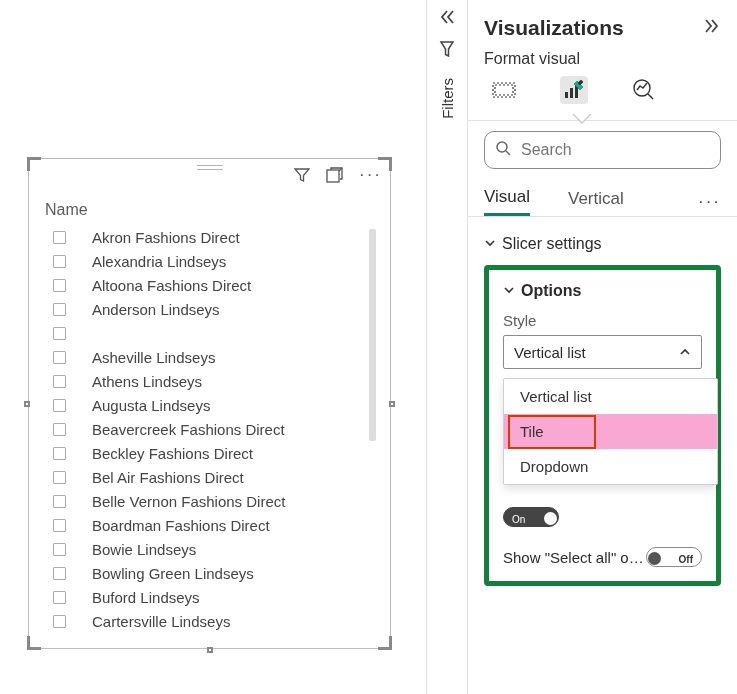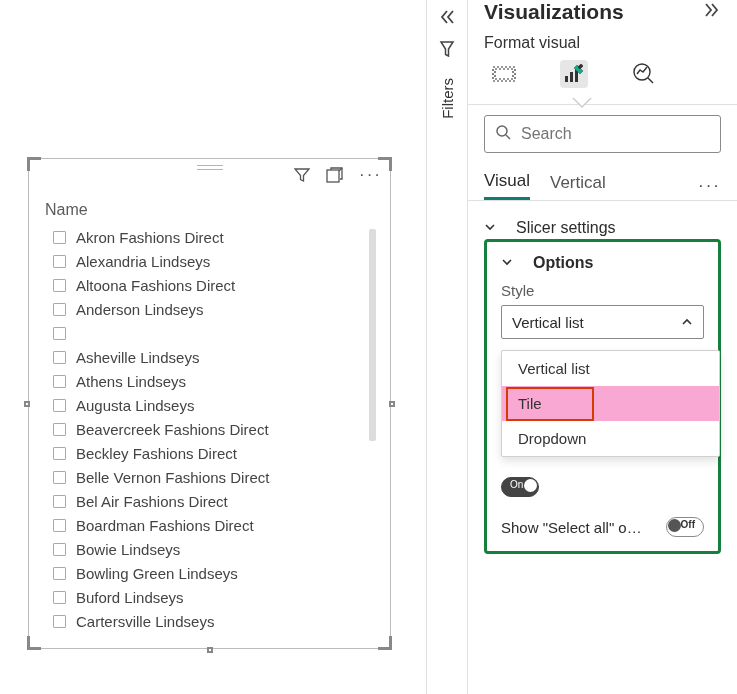--- a/index.html
+++ b/index.html
@@ -32,21 +32,21 @@
     display:flex; flex-direction:column; gap:3px;
   }
   .drag-lines span { width:26px; height:1px; background:#b5b5b5; display:block; }
   .tb-icon { color:#555; display:flex; align-items:center; }
   .dots { letter-spacing:2px; font-size:17px; color:#555; }
   .slicer-title { position:absolute; left:16px; top:42px; font-size:16px; color:var(--muted); }
   .slicer-list {
     position:absolute; left:24px; right:18px; top:66px; bottom:8px;
     overflow:hidden;
   }
-  .slicer-row { display:flex; align-items:center; gap:10px; height:24px; font-size:15px; color:#444; }
+  .slicer-row { display:flex; align-items:center; gap:26px; height:24px; font-size:15px; color:#444; }
   .cb { width:13px; height:13px; border:1px solid #aaa; border-radius:1px; flex:0 0 13px; }
   .scrollbar { position:absolute; right:14px; top:70px; width:7px; height:212px; background:#dcdcdc; border-radius:2px; }
 
   
   .handle { position:absolute; width:14px; height:14px; }
   .handle::before,.handle::after{content:'';position:absolute;background:var(--handle);}
   .h-tl{left:-2px;top:-2px} .h-tl::before{width:14px;height:3px;left:0;top:0}.h-tl::after{width:3px;height:14px;left:0;top:0}
   .h-tr{right:-2px;top:-2px}.h-tr::before{width:14px;height:3px;right:0;top:0}.h-tr::after{width:3px;height:14px;right:0;top:0}
   .h-bl{left:-2px;bottom:-2px}.h-bl::before{width:14px;height:3px;left:0;bottom:0}.h-bl::after{width:3px;height:14px;left:0;bottom:0}
   .h-br{right:-2px;bottom:-2px}.h-br::before{width:14px;height:3px;right:0;bottom:0}.h-br::after{width:3px;height:14px;right:0;bottom:0}
@@ -54,66 +54,66 @@
   .m-l{left:-5px;top:50%;transform:translateY(-50%)}
   .m-r{right:-5px;top:50%;transform:translateY(-50%)}
   .m-b{left:50%;bottom:-5px;transform:translateX(-50%)}
 
   
   .rail { flex:0 0 40px; display:flex; flex-direction:column; align-items:center; padding-top:8px; gap:10px; }
   .rail svg { color:#444; }
   .filters-label { writing-mode:vertical-rl; transform:rotate(180deg); font-size:15px; color:#333; margin-top:4px; }
 
   
-  .pane { flex:1; padding:0 16px 0 16px; position:relative; height:100%; border-left:1px solid var(--light-border);}
+  .pane { flex:1; padding:16px 16px 0 16px; position:relative; height:100%; border-left:1px solid var(--light-border);}
   .pane-head { display:flex; align-items:center; justify-content:space-between; }
   .pane-title { font-size:21px; font-weight:600; }
   .sub { font-size:16px; color:#333; margin:10px 0 8px; }
   .mode-row { display:flex; gap:42px; align-items:center; margin:2px 0 0 6px; position:relative; }
   .mode-ic { width:28px; height:28px; border-radius:4px; display:flex; align-items:center; justify-content:center; }
   .mode-active { background:var(--sel-bg); }
   .mode-notch { position:absolute; left:82px; top:38px; width:0;height:0;
     border-left:10px solid transparent;border-right:10px solid transparent;border-top:10px solid #ccc;}
   .mode-notch::after{content:'';position:absolute;left:-9px;top:-11px;border-left:9px solid transparent;border-right:9px solid transparent;border-top:9px solid #fff;}
   .divider { border:none; border-top:1px solid var(--light-border); margin:16px -16px 10px; }
 
   .search {
     display:flex; align-items:center; gap:8px; border:1px solid #8a8a8a;
-    border-radius:3px; padding:6px 10px; height:38px;
+    border-radius:10px; padding:6px 10px; height:38px;
   }
   .search input { border:none; outline:none; font-size:16px; width:100%; color:#555; background:transparent; }
 
-  .tabs { display:flex; align-items:center; gap:20px; margin:18px 0 0; font-size:17px; }
+  .tabs { display:flex; align-items:center; gap:38px; margin:18px 0 0; font-size:17px; }
   .tab { padding-bottom:6px; color:#555; cursor:pointer; }
   .tab.active { color:var(--text); border-bottom:3px solid var(--teal); font-weight:500; }
   .tabs .dots { margin-left:auto; color:#444; }
   .tabline { border:none; border-top:1px solid var(--light-border); margin:0 -16px 18px; }
 
-  .sec-head { display:flex; align-items:center; gap:20px; font-size:16px; margin:0 0; }
+  .sec-head { display:flex; align-items:center; gap:6px; font-size:16px; margin:12px 0; }
   .chev { display:inline-block; }
-  .card { border:3px solid #15803d; border-radius:4px; padding:12px 14px 14px; margin-top:2px; position:relative; }
+  .card { border:5px solid #15803d; border-radius:4px; padding:12px 14px 14px; margin-top:2px; position:relative; }
   .card .sec-head { font-weight:600; margin-top:0; }
   .lbl { font-size:15px; color:var(--muted); margin:10px 0 6px; }
   .combo {
     border:1px solid #8a8a8a; border-radius:2px; height:34px;
     display:flex; align-items:center; justify-content:space-between;
     padding:0 10px; font-size:15px; background:#fff;
   }
   .dropdown {
     position:absolute; left:14px; right:-2px; top:108px;
     background:#fff; border:1px solid #d0d0d0; border-radius:2px;
     box-shadow:0 4px 10px rgba(0,0,0,.12); z-index:5;
   }
   .dd-item { padding:9px 16px; font-size:15px; color:#333; cursor:pointer; }
   .dd-item.hover { background:#f9a8d4; }
   .tile-box { position:absolute; border:2.5px solid var(--accent); left:4px; top:36px; width:88px; height:34px; pointer-events:none; }
 
   .switch-row { display:flex; align-items:center; justify-content:space-between; margin-top:20px; font-size:15px; }
   .switch-row span { max-width:160px; overflow:hidden; text-overflow:ellipsis; white-space:nowrap; }
-  .toggle { width:38px; height:20px; border:1px solid #8a8a8a; border-radius:10px; padding:1px; display:flex; align-items:flex-start; font-size:10px; position:relative; background:#fff; }
+  .toggle { width:56px; height:20px; border:1px solid #8a8a8a; border-radius:10px; padding:1px; display:flex; align-items:flex-end; font-size:10px; position:relative; background:#fff; }
   .toggle.on { justify-content:flex-end; background:#444; color:#fff; border-color:#444;}
   .toggle.on .knob{background:#fff;}
   .toggle .txt{position:absolute;left:6px;right:6px;text-align:center;color:#333;font-size:10px;}
   .toggle.on .txt{color:#fff;text-align:left;padding-left:2px;}
   .toggle.off .txt{text-align:right;padding-right:2px;font-weight:bold;}
   .knob { width:13px; height:13px; border-radius:50%; background:#555; }
   .toggle.off { justify-content:flex-start; }
 </style>
 </head>
 <body>
@@ -186,25 +186,25 @@
           <div class="slicer-row">
             <div class="cb"></div>
             <span>Beavercreek Fashions Direct</span>
           </div>
           <div class="slicer-row">
             <div class="cb"></div>
             <span>Beckley Fashions Direct</span>
           </div>
           <div class="slicer-row">
             <div class="cb"></div>
+            <span>Bel Air Fashions Direct</span>
+          </div>
+          <div class="slicer-row">
+            <div class="cb"></div>
             <span>Belle Vernon Fashions Direct</span>
-          </div>
-          <div class="slicer-row">
-            <div class="cb"></div>
-            <span>Bel Air Fashions Direct</span>
           </div>
           <div class="slicer-row">
             <div class="cb"></div>
             <span>Boardman Fashions Direct</span>
           </div>
           <div class="slicer-row">
             <div class="cb"></div>
             <span>Bowie Lindseys</span>
           </div>
           <div class="slicer-row">

